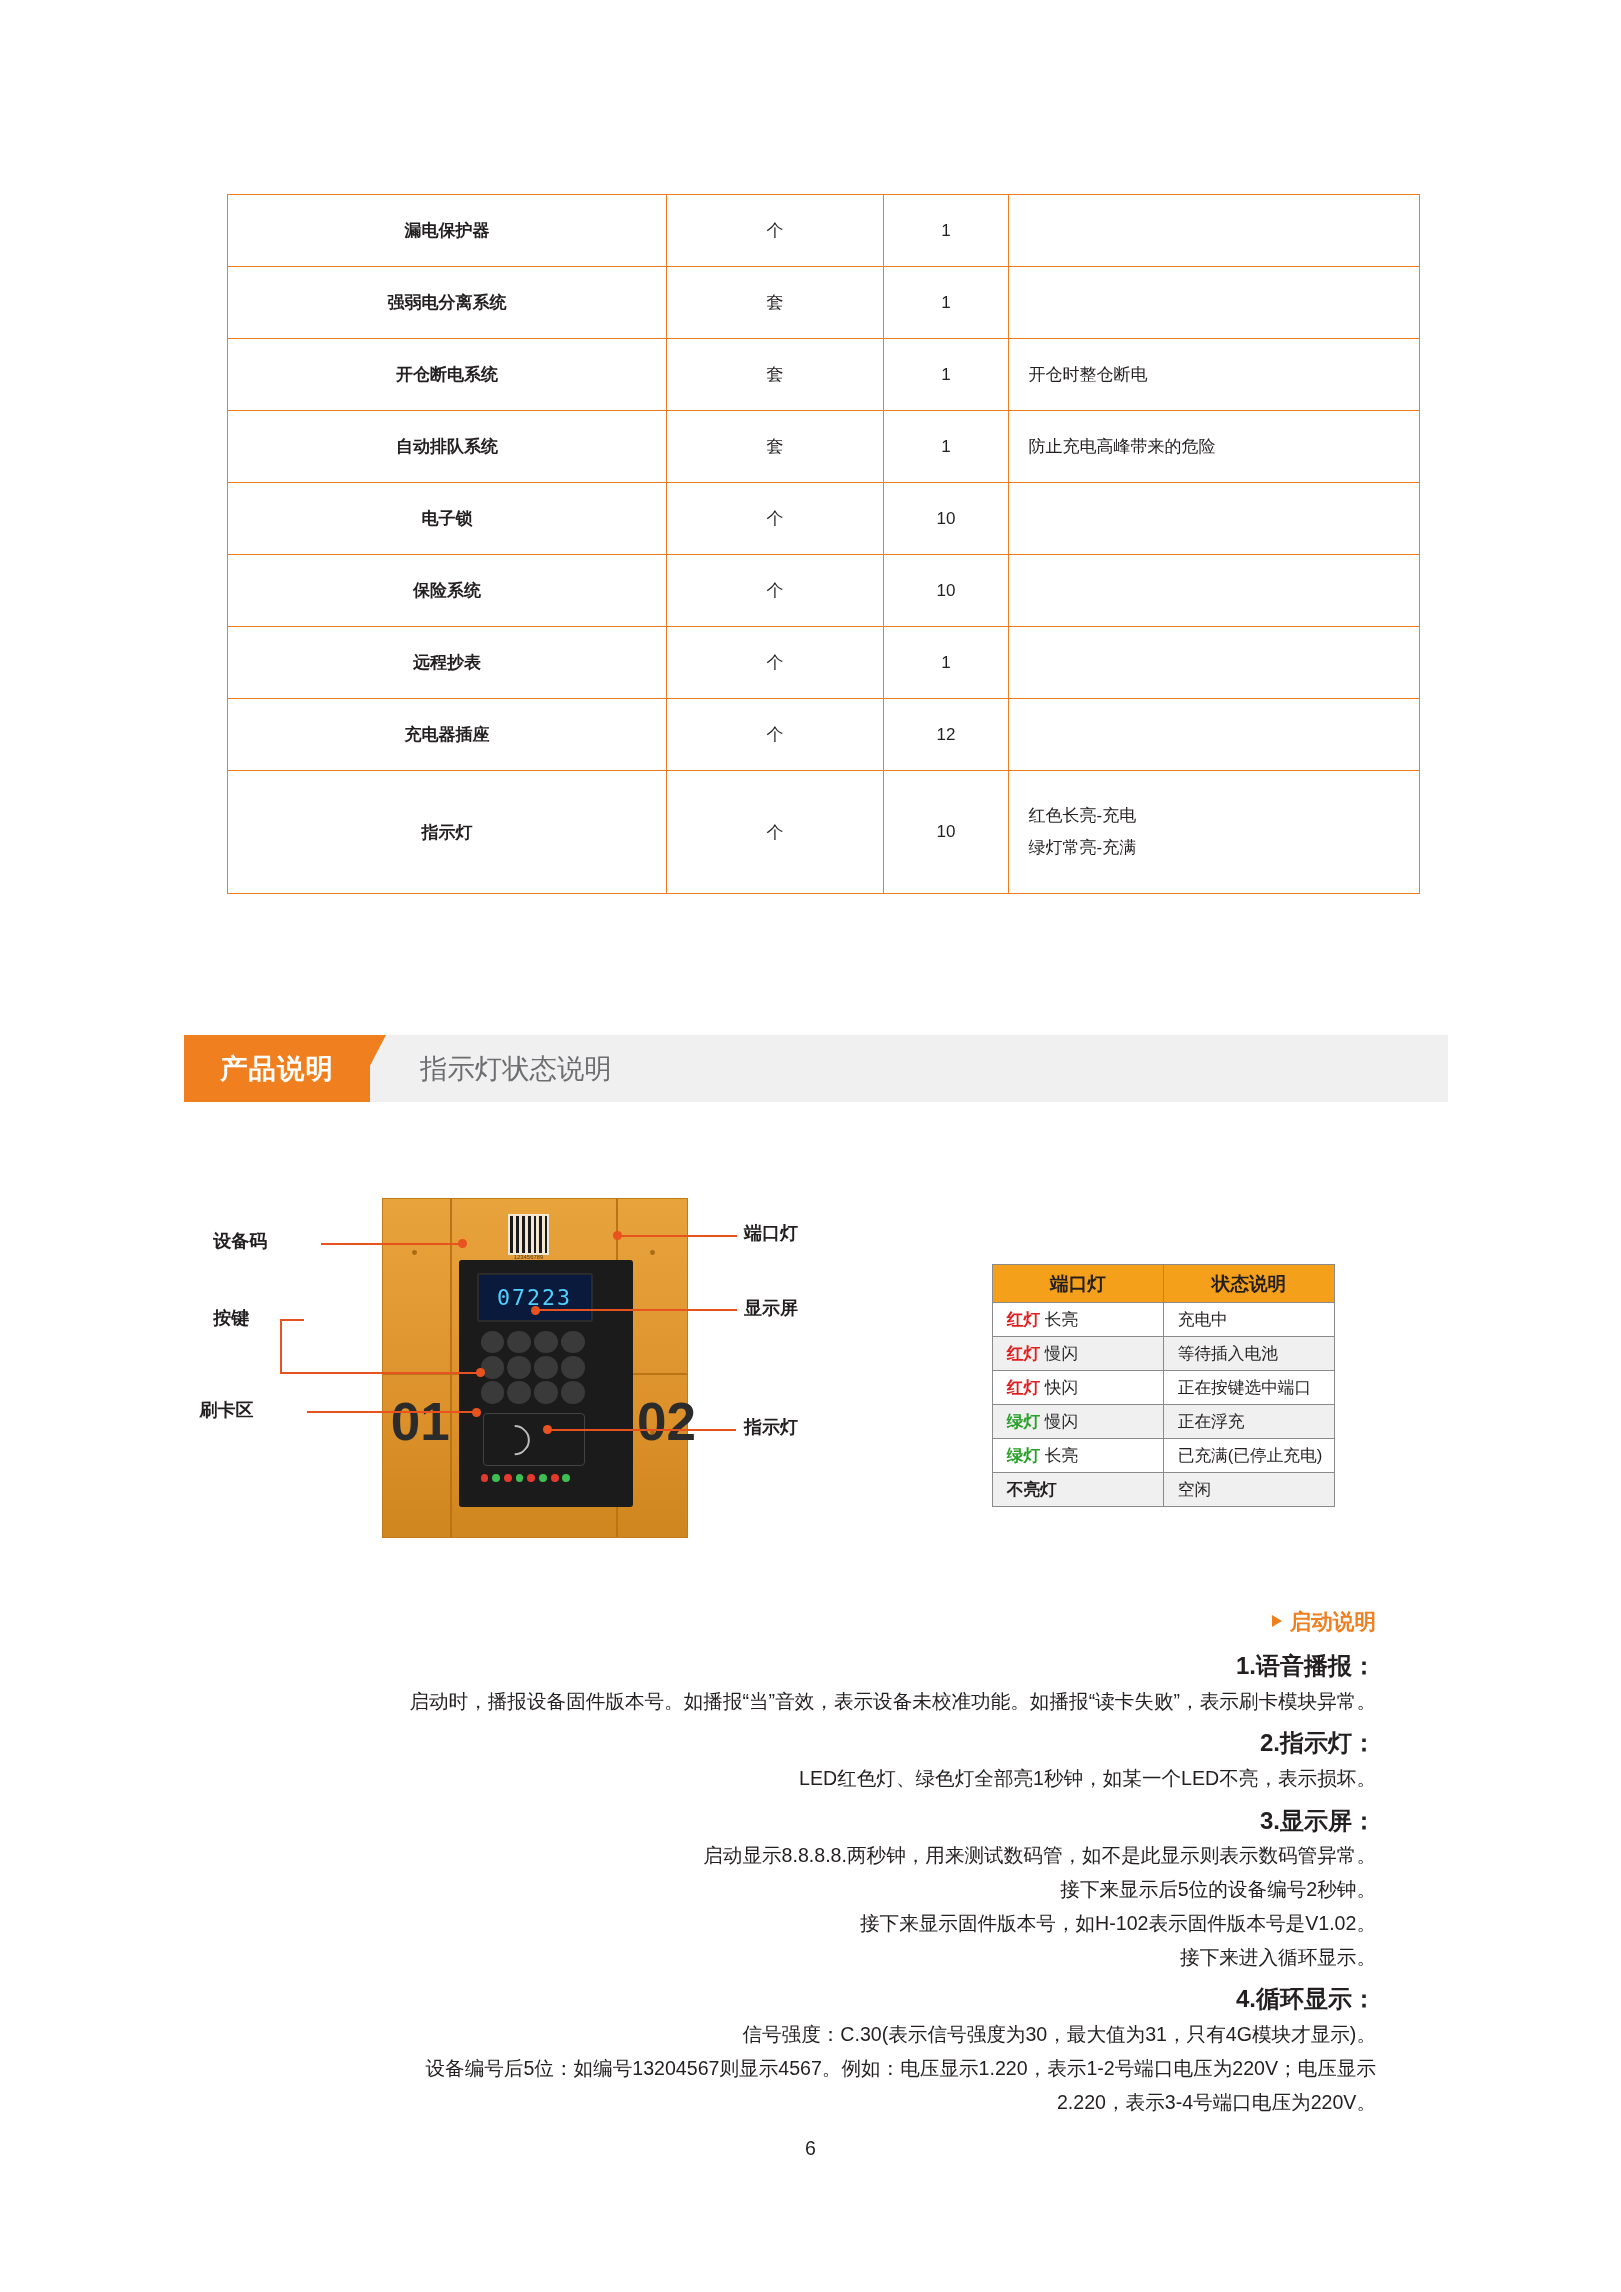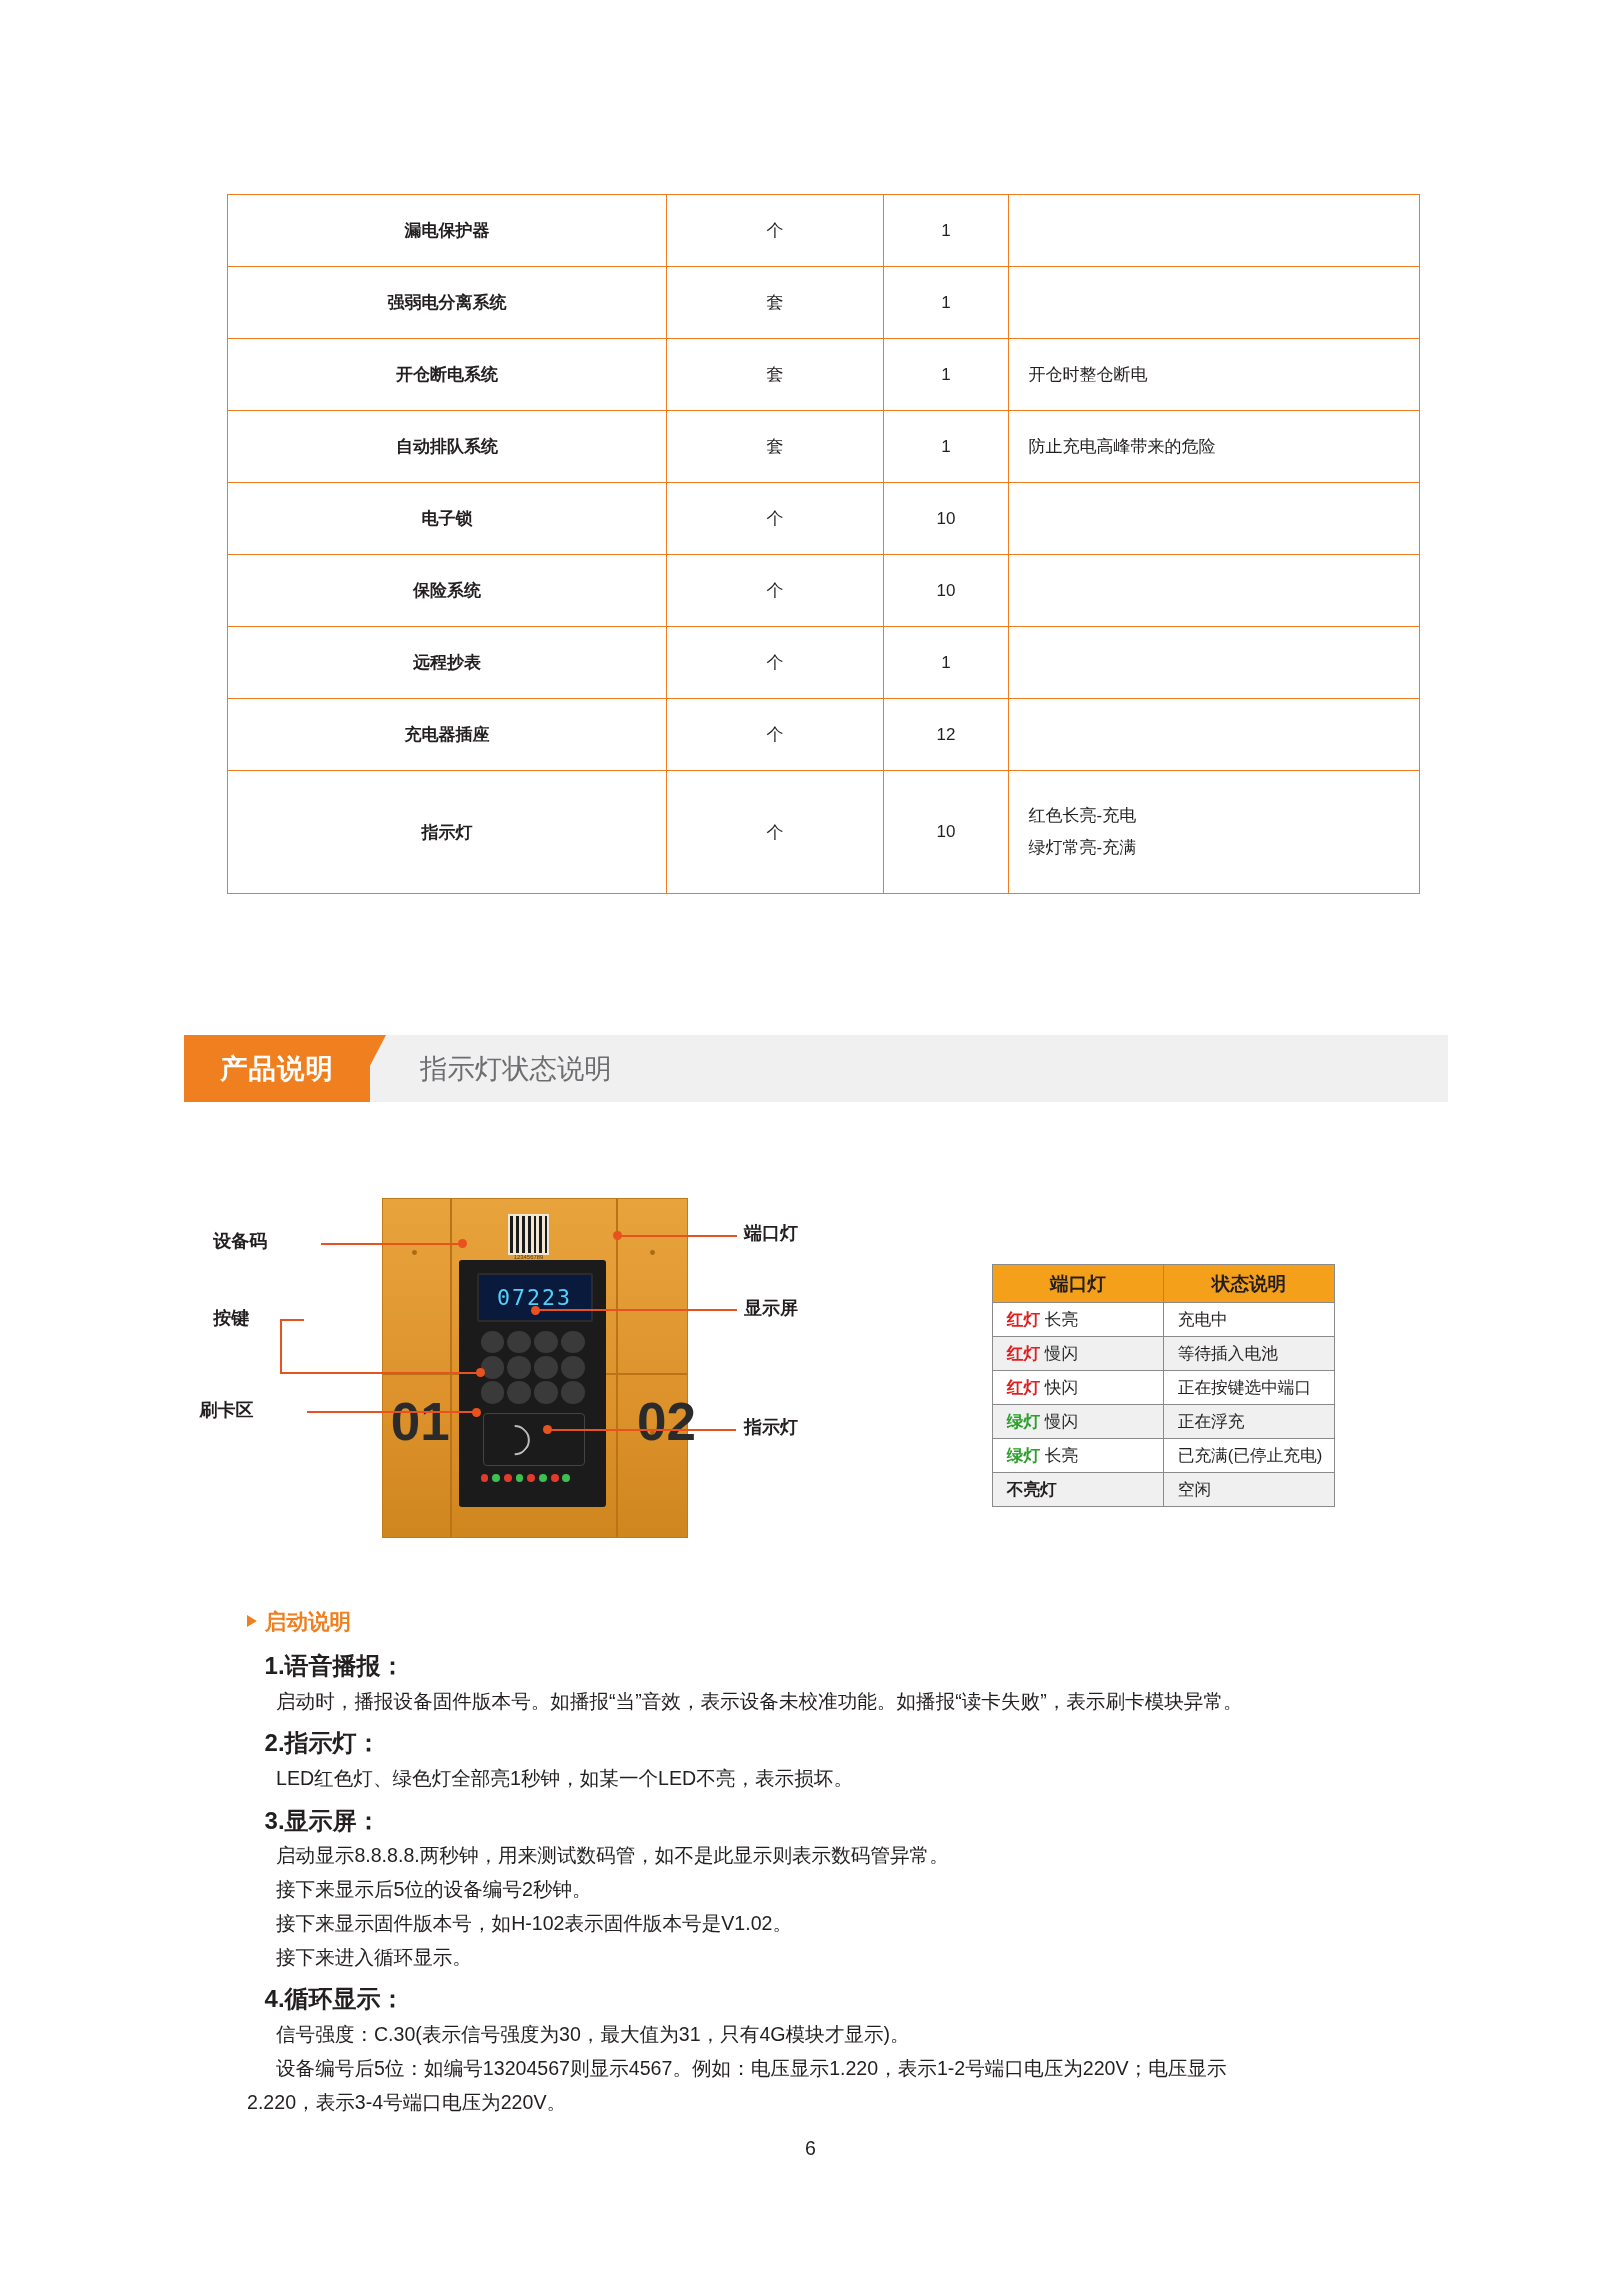--- a/index.html
+++ b/index.html
@@ -146,21 +146,21 @@
     left: 0;
     width: 304px;
     height: 2px;
     background: #bb7415;
   }
   .cab-hline-1 { top: 174px; }
   .panel {
     position: absolute;
     left: 76px;
     top: 61px;
-    width: 147px;
+    width: 174px;
     height: 247px;
     background: #1b1b1b;
     border-radius: 2.9px;
   }
   .qr {
     position: absolute;
     left: 125px;
     top: 15.7px;
     width: 37px;
     height: 37px;
@@ -313,23 +313,24 @@
   table.status tr:nth-child(even) td { background: #f0f0f0; }
   table.status td.c1 { width: 116px; text-align: left; padding-left: 13.7px; }
   table.status td.c2 { text-align: left; padding-left: 13.7px; }
   .lamp-red { color: #e01f1f; font-weight: bold; }
   .lamp-green { color: #2aa02a; font-weight: bold; }
   .lamp-off { color: #231f20; font-weight: bold; }
 
   
   .body-text {
     position: absolute;
-    left: 247px;
+    left: 229px;
     top: 1607px;
     width: 1147px;
+    text-align: right;
   }
   .start-title {
     font-size: 21.6px;
     font-weight: bold;
     color: #ef7f1f;
     margin-bottom: 13.7px;
   }
   .tri {
     display: inline-block;
     width: 0; height: 0;

